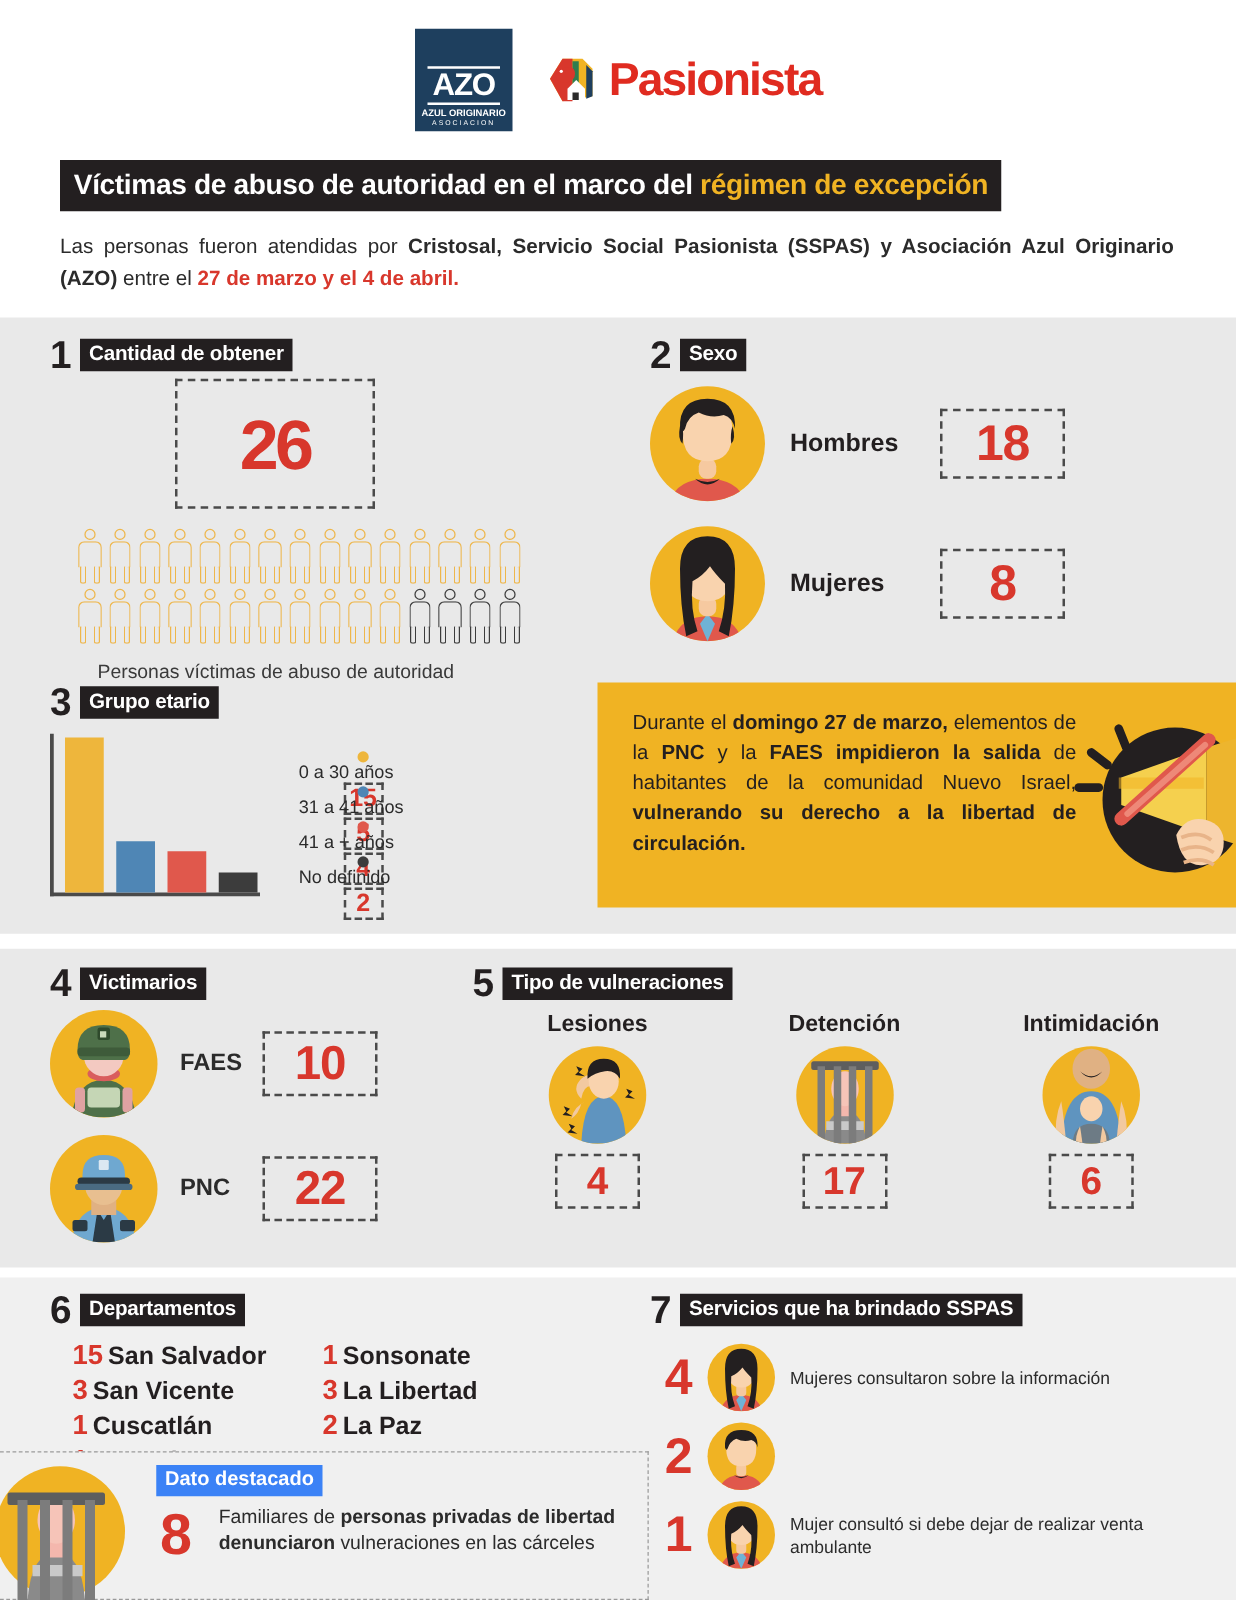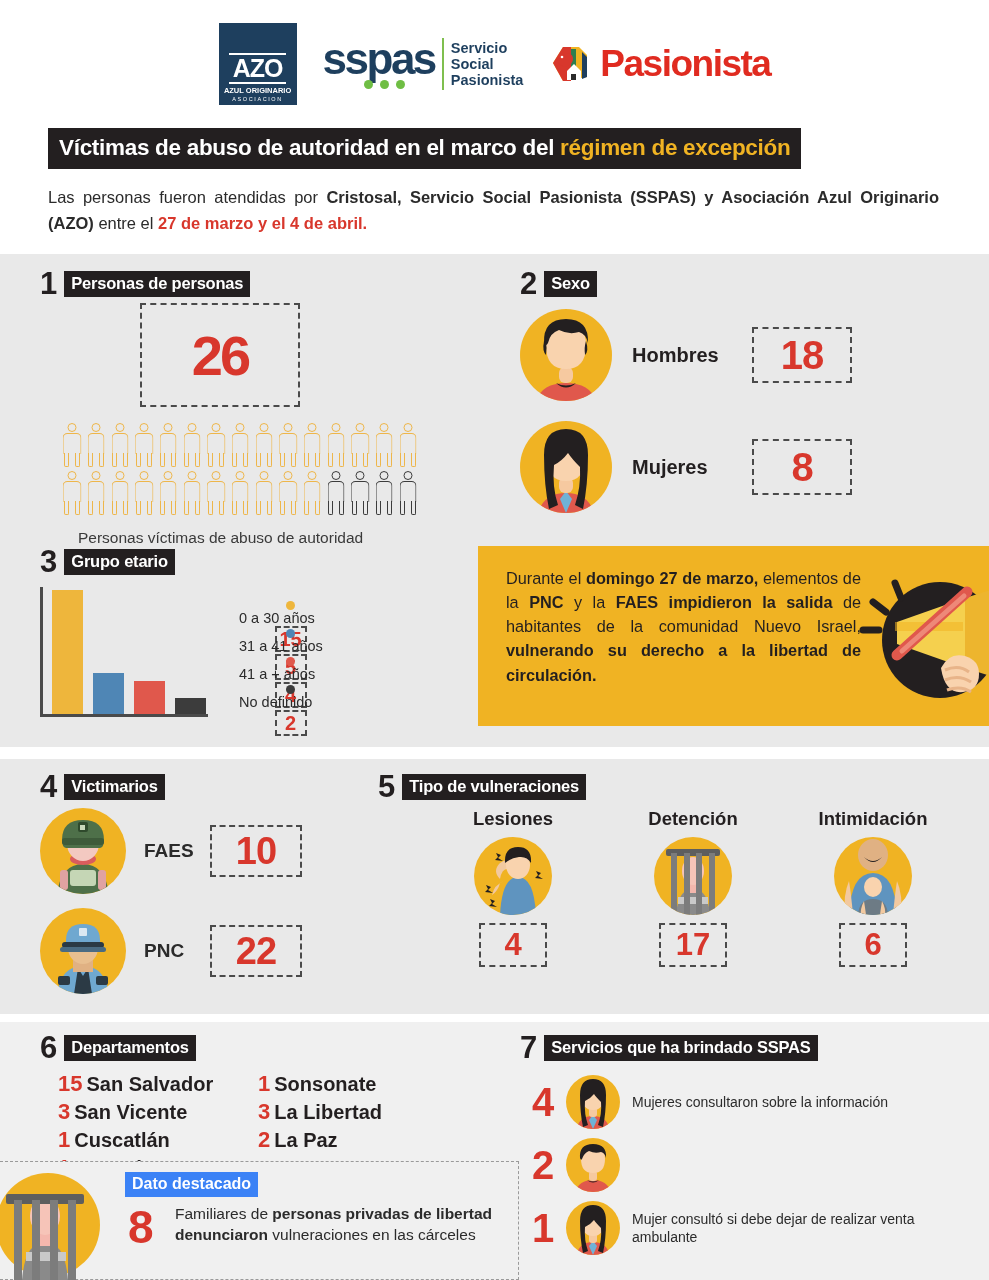--- a/index.html
+++ b/index.html
@@ -153,21 +153,21 @@
 
   
   #band-2 { height: 255px; }
   .b2-left { position:absolute; left:40px; top:12px; width:330px; }
   .b2-right { position:absolute; left:378px; top:12px; right:10px; }
   .vicrow { display:flex; align-items:center; margin-top:4px;}
   .vic-avatar { width:86px; height:86px; border-radius:50%; background:#f0b323; position:relative; overflow:hidden; flex:none;}
   .vic-label { font-size:19px; font-weight:bold; margin-left:18px; width:66px; }
   .vic-box { width:92px; height:52px; font-size:38px; letter-spacing:-1px;}
 
-  .vul-grid { display:flex; justify-content:flex-end; margin-top:6px; padding:0 16px 0 10px;}
+  .vul-grid { display:flex; justify-content:space-between; margin-top:6px; padding:0 16px 0 10px;}
   .vul-col { display:flex; flex-direction:column; align-items:center; width:180px;}
   .vul-title { font-size:18.5px; font-weight:bold; color:#231f20; }
   .vul-icon { width:78px; height:78px; border-radius:50%; background:#f0b323; margin-top:7px; position:relative; overflow:hidden;}
   .vul-box { width:68px; height:44px; font-size:31px; margin-top:8px; }
 
   
   #band-3 { height: 287px; background:#f0f0f0; }
   .b3-left { position:absolute; left:40px; top:10px; width:450px; }
   .b3-right { position:absolute; left:520px; top:10px; right:10px; }
 
@@ -204,36 +204,20 @@
 <body>
 
 <div class="logo-bar">
 
   <div class="logo-azo">
     <div class="azo-word">AZO</div>
     <div class="azo-sub1">AZUL ORIGINARIO</div>
     <div class="azo-sub2">ASOCIACION</div>
   </div>
 
-  <div class="logo-sspas">
-    <div class="sspas-mark">
-      <div class="sspas-word">sspas</div>
-      <div class="sspas-dots">
-          <i></i>
-          <i></i>
-          <i></i>
-        </div>
-    </div>
-    <div class="sspas-rule"></div>
-    <div class="sspas-lines">
-      <div>Servicio</div>
-      <div>Social</div>
-      <div>Pasionista</div>
-    </div>
-  </div>
 
   <div class="logo-cristosal">
     <div class="cristosal-mark">
       <svg viewBox="0 0 46 42" width="46" height="42">
         <path d="M4 20 L14 4 L30 4 L38 12 L38 34 L14 38 Z" fill="#f0b323"></path>
         <path d="M4 20 L14 4 L22 4 L22 38 L14 38 Z" fill="#d8372c"></path>
         <path d="M22 6 h5 v30 h-5 z" fill="#2f7d4f"></path>
         <path d="M28 6 h4 v30 h-4 z" fill="#f0b323"></path>
         <path d="M33 9 l5 5 v20 l-5 2 z" fill="#1e3f5e"></path>
         <path d="M8 18 q6 -9 13 -7 q3 1 3 5 q0 5 -6 7 q-6 2 -10 -5 z" fill="#d8372c"></path>
@@ -252,21 +236,21 @@
   <div class="subtitle"><span>Las personas fueron atendidas por </span><b>Cristosal, Servicio Social Pasionista (SSPAS) y Asociación Azul Originario (AZO)</b><span> entre el </span><span class="red">27 de marzo y el 4 de abril.</span></div>
 </div>
 
 <div style="height:18px"></div>
 
 <div class="band" id="band-1">
 
   <div class="b1-left">
     <div class="sec-head">
       <span class="sec-num">1</span>
-      <span class="sec-title">Personas de personas</span>
+      <span class="sec-title">Cantidad de obtener</span>
     </div>
 
     <div class="dashbox big26">26</div>
 
     <div class="people-grid">
       <div class="prow" id="prow-1">
           <div class="person y f">
             <span class="head"></span>
             <span class="body"></span>
             <span class="legl"></span>

